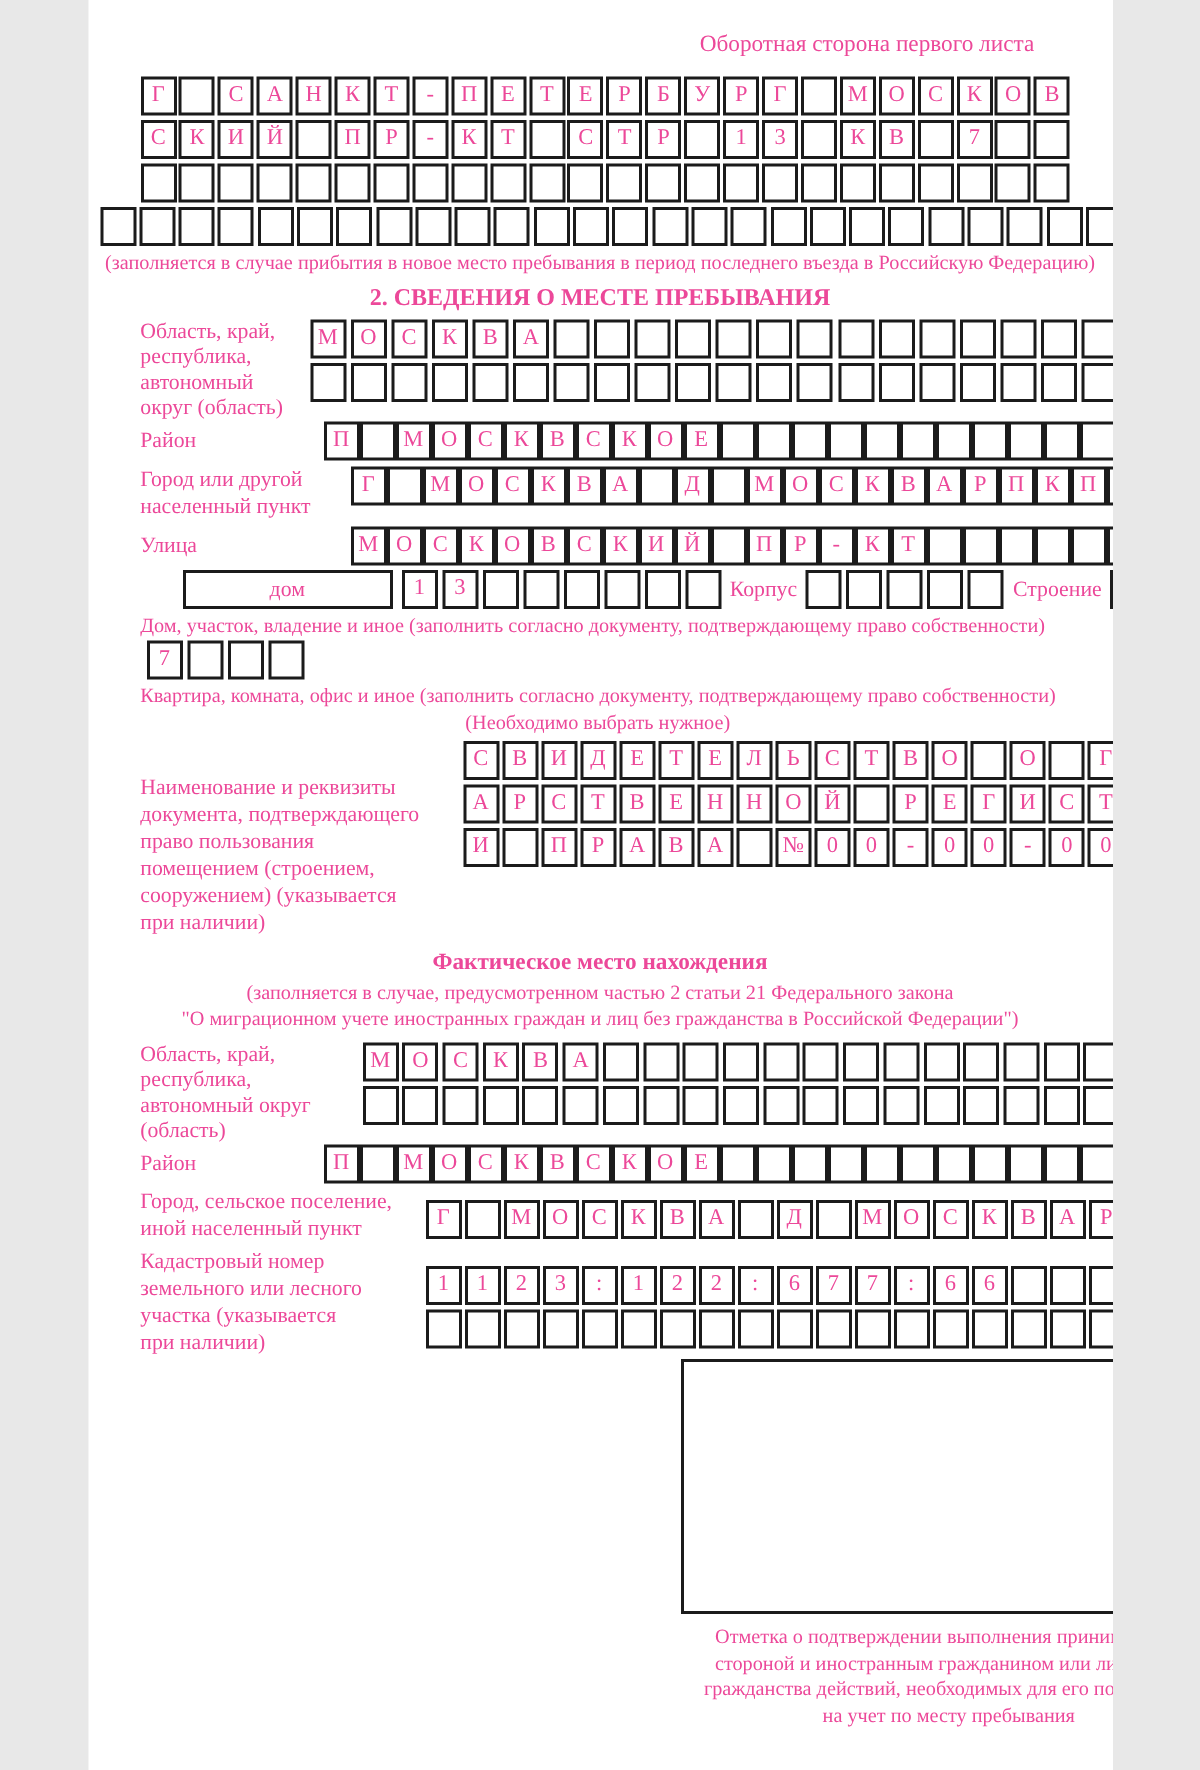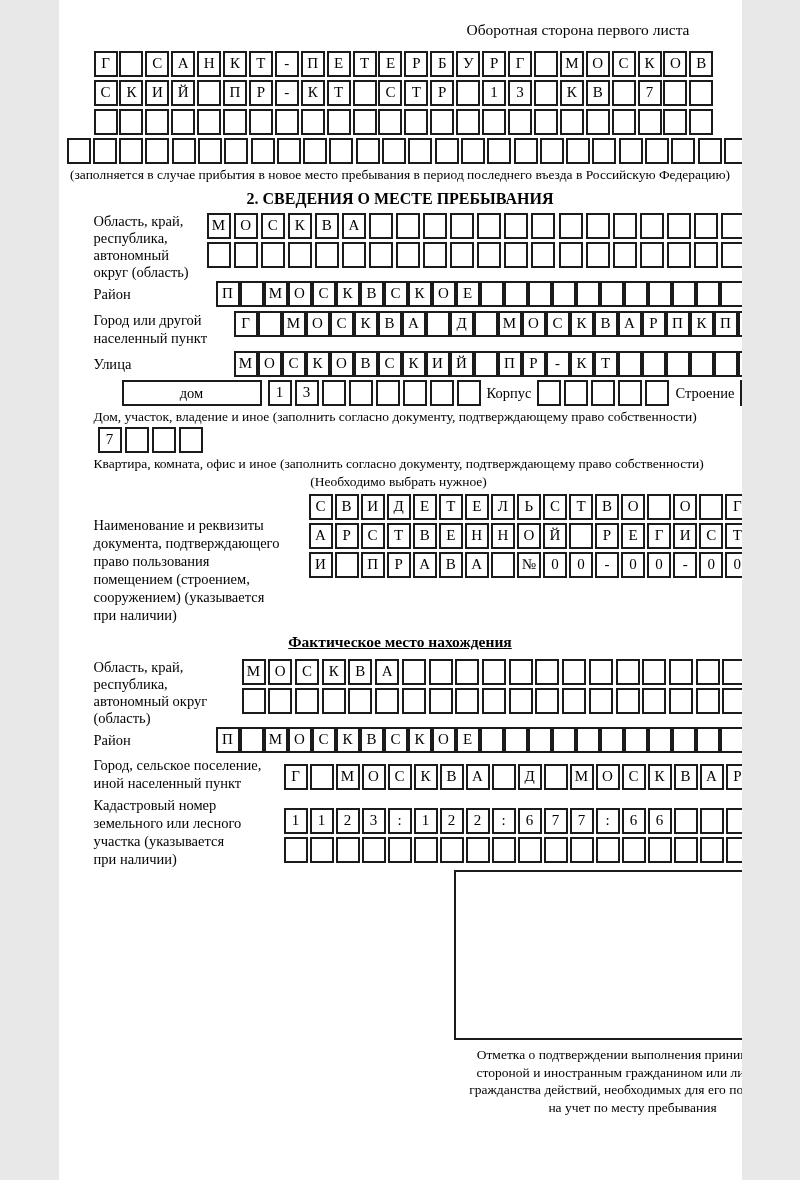--- a/index.html
+++ b/index.html
@@ -2,21 +2,21 @@
 <html><head>
 <meta charset="utf-8">
 <style>
   * { box-sizing: border-box; margin: 0; padding: 0; }
   html, body { background: #e8e8e8; }
   .page {
     position: relative;
     width: 683px; height: 1180px;
     margin: 0 auto;
     background: #ffffff;
-    color: #000000;
+    color: #ec4899;
     font-family: "Liberation Serif", "DejaVu Serif", serif;
     overflow: hidden;
   }
   .hdr {
     padding: 20px 52px 0 0;
     text-align: right;
     font-size: 15.5px; line-height: 19px;
   }
   .blk { display: flex; align-items: flex-start; margin-left: 35px; }
   .blk-c { display: flex; align-items: center; margin-left: 35px; }
@@ -50,21 +50,21 @@
     text-align: center; white-space: pre-line;
     margin-top: 2px;
   }
   .note-left { font-size: 13.5px; line-height: 16px; margin: 2px 0 2px 35px; }
   h2.sec {
     font-size: 16px; line-height: 20px; text-align: center;
     margin: 6px 0 4px 0; font-weight: bold;
   }
   h3.sec {
     font-size: 15.5px; line-height: 19px; text-align: center;
-    margin: 8px 0 2px 0; font-weight: bold; text-decoration: underline;
+    margin: 8px 0 2px 0; font-weight: bold;
   }
   .cellgroup { display: flex; gap: 3px; flex: 0 0 auto; }
   .namedbox {
     height: 26px; border: 2px solid #1b1b1b;
     font-size: 14.5px; line-height: 22px; text-align: center;
     flex: 0 0 auto; background: #fff;
   }
   .house-row { display: flex; align-items: center; margin: 3px 0 3px 63px; }
   .house-row .inlbl { font-size: 14.5px; margin: 0 6px; }
   .apt-row { display: flex; align-items: center; margin: 2px 0 3px 33px; }
@@ -480,20 +480,22 @@
           <span class="cell">0</span>
           <span class="cell">/</span>
           <span class="cell">0</span>
           <span class="cell">0</span>
           <span class="cell">0</span>
         </div>
     </div>
   </section>
 
   <h3 class="sec">Фактическое место нахождения</h3>
+  <div class="note" style="line-height:17px">(заполняется в случае, предусмотренном частью 2 статьи 21 Федерального закона
+"О миграционном учете иностранных граждан и лиц без гражданства в Российской Федерации")</div>
 
   <section class="blk mt8">
     <div class="lbl lw148 lh17">Область, край,
 республика,
 автономный округ
 (область)</div>
     <div class="rows">
       <div class="cellrow w612">
           <span class="cell">М</span>
           <span class="cell">О</span>

